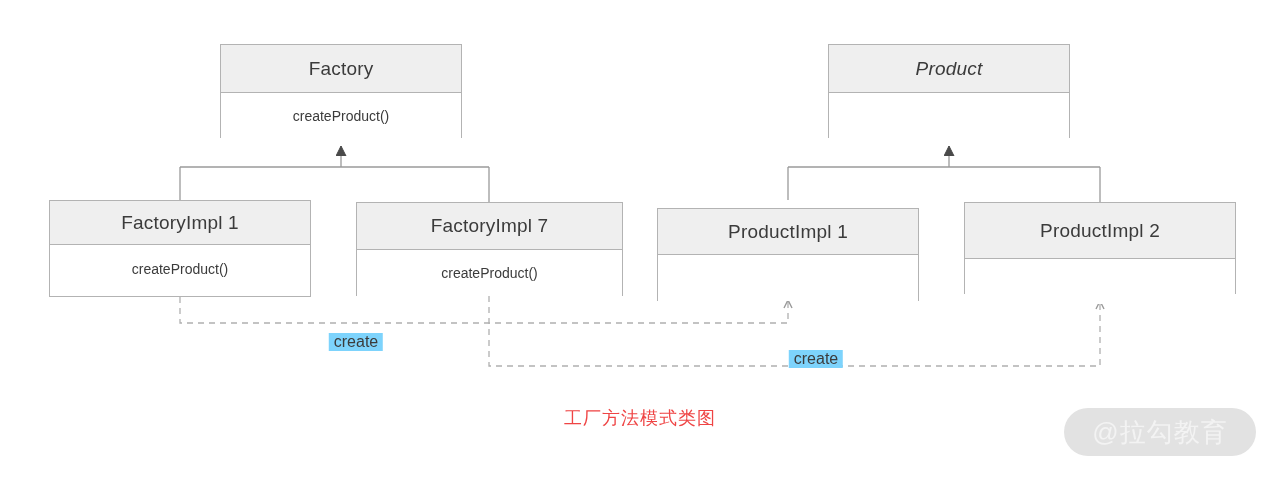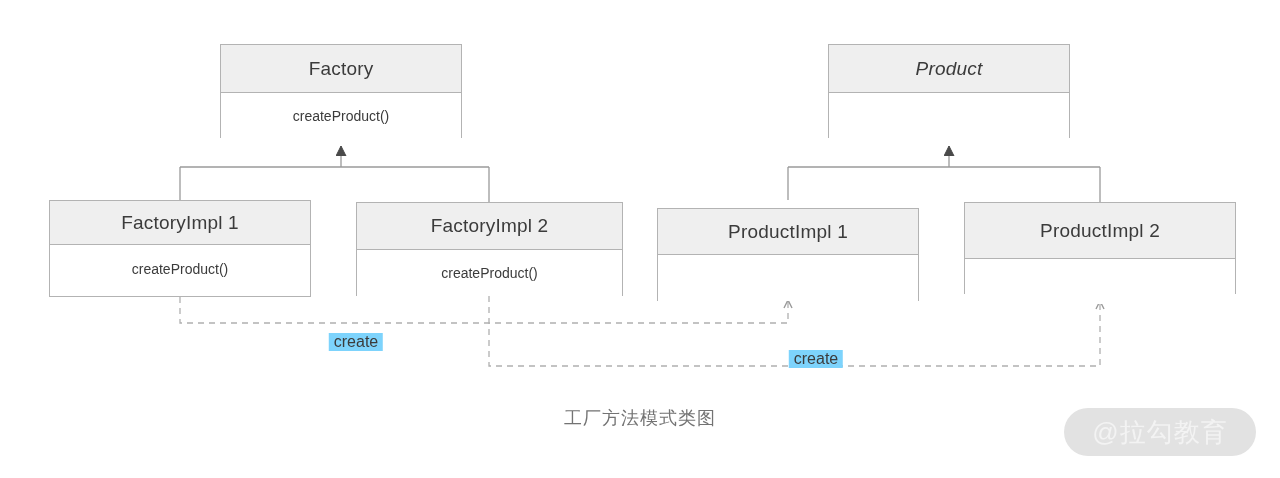--- a/index.html
+++ b/index.html
@@ -61,21 +61,21 @@
     transform: translate(-50%, -50%);
     background: #7dd3fc;
     padding: 0 5px;
   }
   #caption {
     position: absolute;
     left: 0;
     top: 406px;
     width: 1280px;
     text-align: center;
-    color: #737373;
+    color: #ef4444;
     font-size: 18px;
     letter-spacing: 1px;
   }
   #watermark {
     position: absolute;
     left: 1064px;
     top: 408px;
     width: 192px;
     height: 48px;
     border-radius: 24px;
@@ -131,21 +131,21 @@
     <div class="uml-title" style="height:48px;">Product</div>
     <div class="uml-body" style="height:45px;"></div>
   </div>
 
   <div class="uml-class" style="left:49px; top:200px; width:262px; height:97px;">
     <div class="uml-title" style="height:44px;">FactoryImpl 1</div>
     <div class="uml-body" style="height:48px;">createProduct()</div>
   </div>
 
   <div class="uml-class" style="left:356px; top:202px; width:267px; height:94px;">
-    <div class="uml-title" style="height:47px;">FactoryImpl 2</div>
+    <div class="uml-title" style="height:47px;">FactoryImpl 7</div>
     <div class="uml-body" style="height:46px;">createProduct()</div>
   </div>
 
   <div class="uml-class" style="left:657px; top:208px; width:262px; height:93px;">
     <div class="uml-title" style="height:46px;">ProductImpl 1</div>
     <div class="uml-body" style="height:46px;"></div>
   </div>
 
   <div class="uml-class" style="left:964px; top:202px; width:272px; height:92px;">
     <div class="uml-title" style="height:56px;">ProductImpl 2</div>

